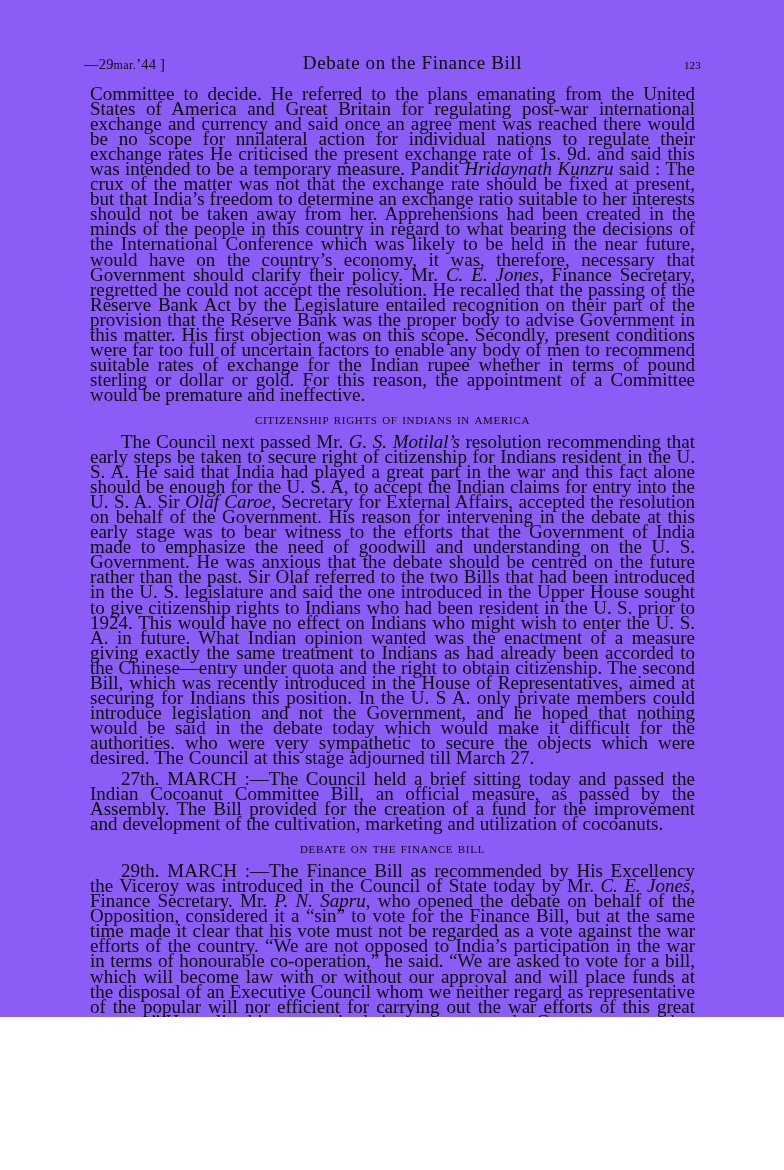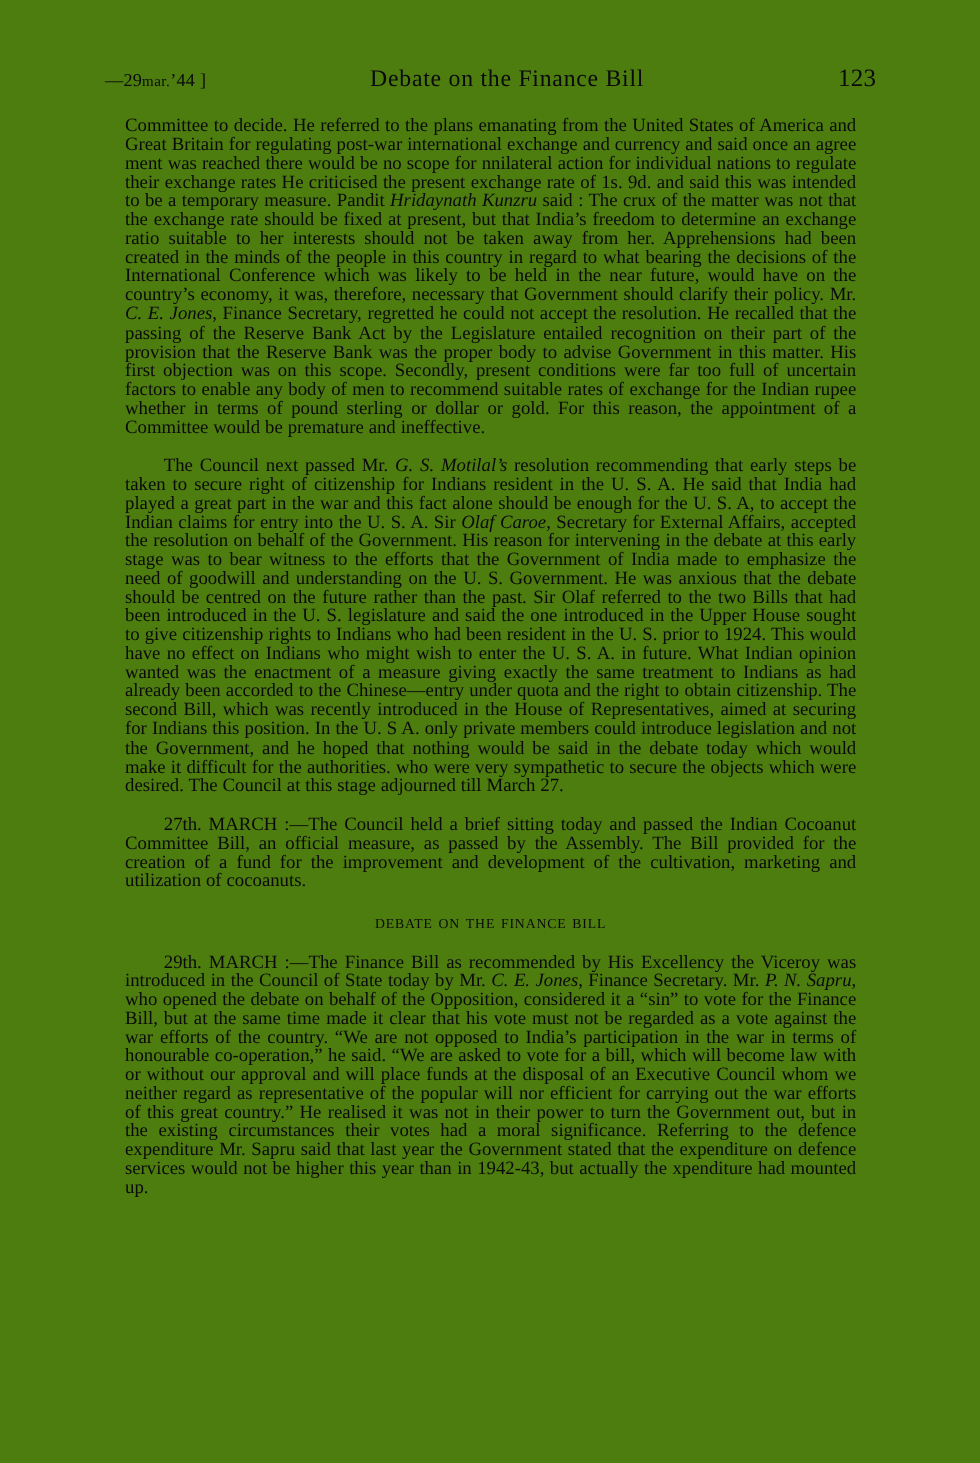--- a/index.html
+++ b/index.html
@@ -11,23 +11,23 @@
     width: 784px;
     height: 1170px;
     font-family: "Liberation Serif", "DejaVu Serif", serif;
     color: #0a0a0a;
     -webkit-font-smoothing: none;
   }
 
   .page {
     position: relative;
     width: 784px;
-    height: 1170px;
+    height: 1017px;
     box-sizing: border-box;
-    background: #4d7c0f;
+    background: #8b5cf6;
     overflow: hidden;
   }
 
   .content {
     position: absolute;
     left: 84px;
     top: 52px;
     width: 617px;
   }
 
@@ -50,29 +50,29 @@
     letter-spacing: 0.4px;
   }
   .runhead-title {
     font-size: 19px;
     letter-spacing: 0.6px;
     white-space: nowrap;
     position: relative;
     left: -6px;
   }
   .runhead-page {
-    font-size: 20px;
+    font-size: 11px;
     letter-spacing: 0.2px;
     margin-left: 12px;
   }
 
   
   p.body {
-    margin: 16px;
-    font-size: 15px;
+    margin: 6px;
+    font-size: 19px;
     line-height: 15.05px;
     text-align: justify;
     text-justify: inter-word;
     word-spacing: 0.2px;
     hyphens: none;
   }
   p.body.indent {
     text-indent: 31px;
   }
   .it {
@@ -105,20 +105,21 @@
   <div class="content">
 
     <div class="runhead">
       <div class="runhead-left"><span>—29</span><span class="smallcaps">mar.</span><span>’44 ]</span></div>
       <div class="runhead-title">Debate on the Finance Bill</div>
       <div class="runhead-page">123</div>
     </div>
 
     <p class="body"><span>Committee to decide.  He referred to the plans emanating from  the United  States of America and Great Britain for regulating post-war  international  exchange  and currency and said once an agree ment was reached  there  would  be  no  scope for nnilateral action  for  individual  nations  to  regulate  their  exchange  rates  He criticised the present exchange  rate of 1s. 9d. and said this was intended  to  be  a temporary measure.  Pandit </span><span class="it">Hridaynath Kunzru</span><span> said : The  crux  of  the  matter was not that the exchange rate should be fixed at present, but that  India’s freedom to determine an exchange ratio  suitable  to  her  interests  should  not  be  taken away  from  her.  Apprehensions  had  been  created in the minds of the people in this country in regard to what bearing the decisions of the International Conference which  was  likely  to  be  held  in  the near future, would have  on the country’s economy, it was, therefore, necessary that Government  should  clarify  their policy. Mr.  </span><span class="it">C. E. Jones</span><span>,  Finance Secretary, regretted he could not accept the  resolution. He recalled that the passing of the Reserve Bank Act by  the  Legislature  entailed recognition on their part of the provision that the  Reserve  Bank  was  the  proper body to advise Government in this matter.  His  first objection was on  this  scope. Secondly, present conditions were far too full of  uncertain  factors  to  enable  any body of men to recommend suitable rates of exchange for the Indian rupee  whether in  terms  of pound sterling or dollar or gold.  For this reason, the appointment of a Committee would be premature and ineffective.</span></p>
 
+    <h2 class="section">Citizenship Rights of Indians in America</h2>
     <p class="body indent"><span>The Council next passed Mr. </span><span class="it">G. S. Motilal’s</span><span> resolution recommending that early steps be taken to secure right of citizenship for Indians resident in the  U.  S.  A. He  said  that  India had played a great part in the war and this fact alone should be enough for the U. S. A, to accept the Indian claims  for entry into the U. S. A. Sir </span><span class="it">Olaf Caroe,</span><span> Secretary for External Affairs, accepted the resolution  on  behalf of the Government.   His reason for intervening in the debate at  this  early  stage was to bear witness to the efforts that the Government of India made to  emphasize the  need  of  goodwill  and  understanding  on  the  U. S. Government.  He was anxious that the debate should be centred  on  the  future  rather  than  the  past. Sir Olaf referred to the two Bills that had been introduced in the U. S.  legislature and said the one introduced in the Upper House sought to give  citizenship  rights to Indians who had been resident in the U. S. prior  to  1924.  This  would  have no effect on Indians who might wish to enter the U. S. A. in future.  What Indian opinion wanted was the enactment of a measure giving exactly the  same  treatment to Indians as had already been accorded to  the  Chinese—entry  under  quota and the right to obtain citizenship.  The second  Bill,  which  was  recently  introduced in the House of Representatives, aimed at securing for  Indians  this  position.  In the U. S A. only  private  members  could  introduce  legislation  and  not  the Government, and he hoped that nothing would be said in the  debate  today  which would make it difficult for the authorities. who were very  sympathetic  to  secure the objects which were desired.  The Council at this stage adjourned till March 27.</span></p>
 
     <p class="body indent">27th. MARCH :—The Council held a brief sitting today and passed  the  Indian Cocoanut Committee Bill, an official measure, as passed by the Assembly.   The Bill provided for the creation of a fund for the  improvement and  development  of  the cultivation, marketing and utilization of cocoanuts.</p>
 
     <h2 class="section">Debate on the Finance Bill</h2>
     <p class="body indent"><span>29th. MARCH :—The Finance Bill as  recommended  by  His  Excellency  the Viceroy was introduced in the Council of State today by  Mr.  </span><span class="it">C. E. Jones</span><span>, Finance Secretary.  Mr. </span><span class="it">P. N. Sapru</span><span>, who opened the debate  on behalf of the  Opposition, considered it a “sin” to vote for the Finance Bill, but at the  same  time  made it clear that his vote must not be regarded as a  vote against  the war  efforts  of the country.  “We are not opposed  to  India’s  participation  in  the  war in  terms of honourable co-operation,” he said.  “We are asked  to vote  for a  bill,  which  will become law with or without our approval and will place  funds  at  the  disposal of an Executive Council whom we neither regard as  representative of the popular will nor efficient for carrying out the war efforts of this great  country.”  He  realised it was not in their power to turn the Government out, but  in  the  existing  circumstances their votes had a moral significance.  Referring to  the  defence  expenditure Mr. Sapru said that last year  the  Government  stated  that  the  expenditure on defence services would not be higher this  year than in  1942-43,  but  actually  the xpenditure had mounted up.</span></p>
 
     <div class="tail"></div>
   </div>
 </div>

